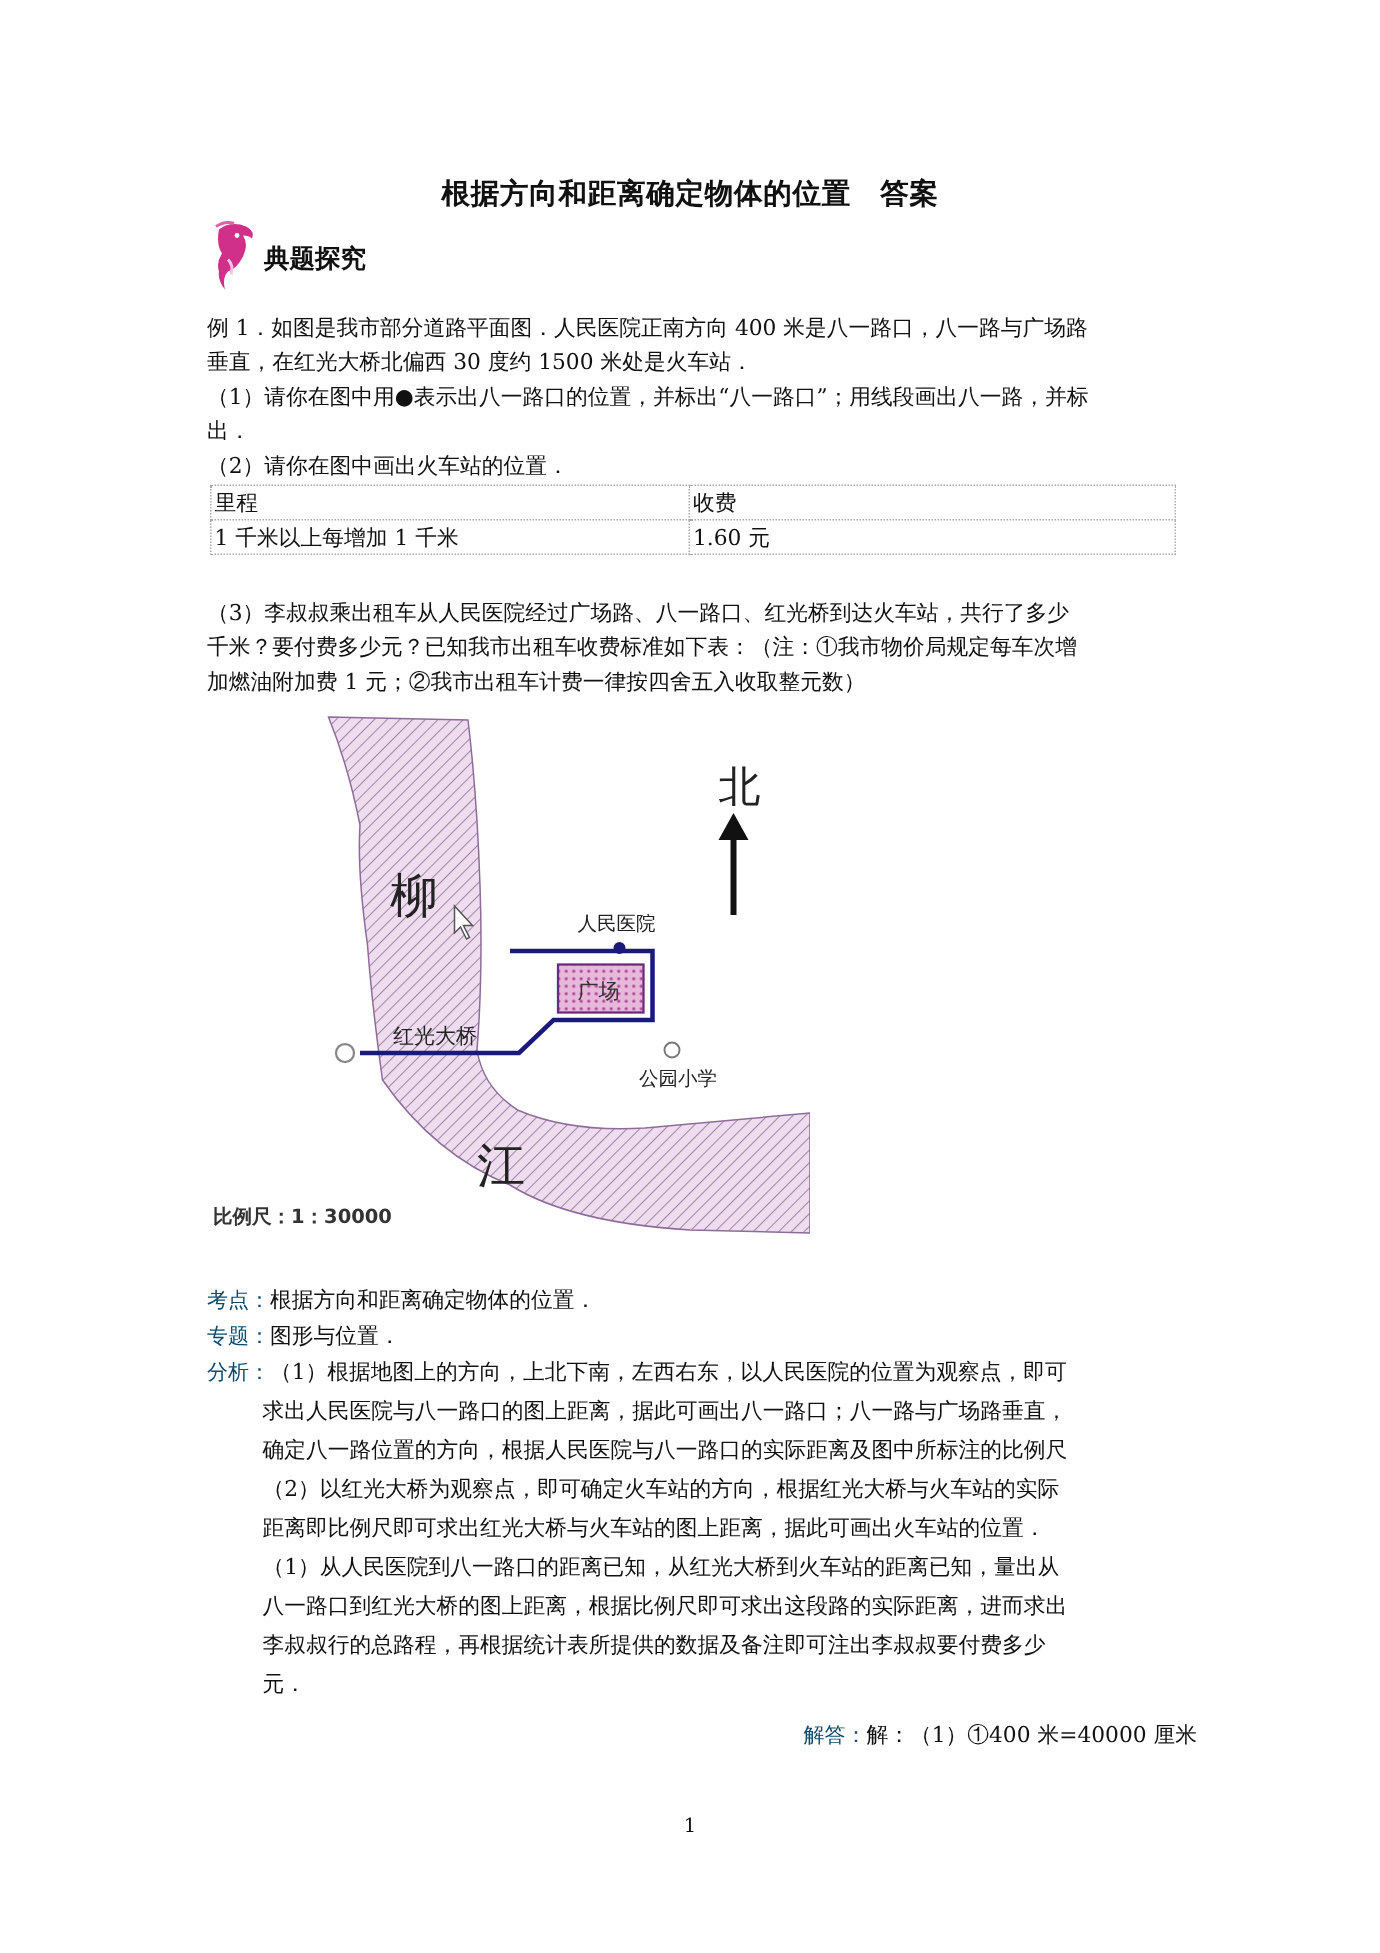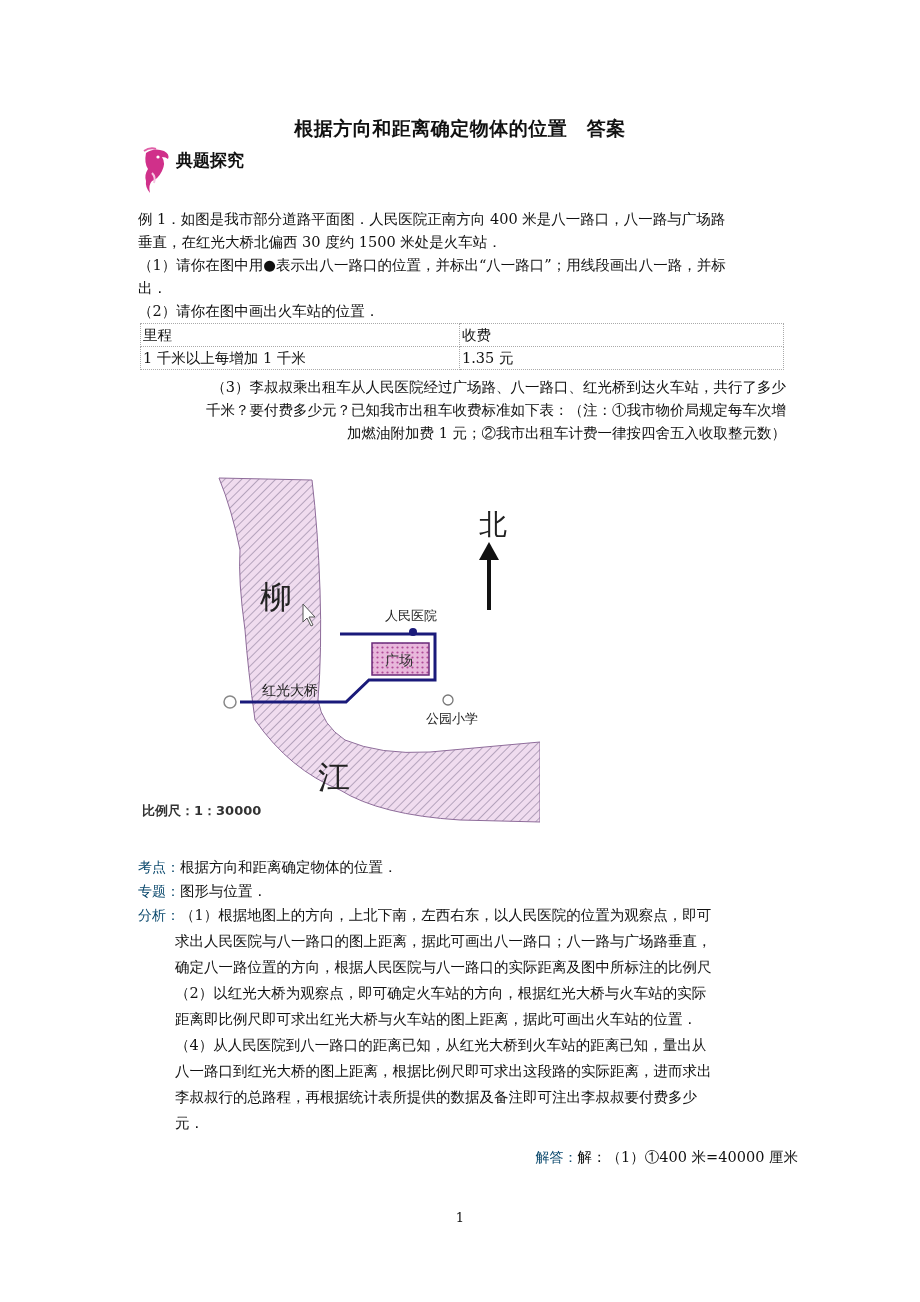--- a/index.html
+++ b/index.html
@@ -2,21 +2,21 @@
 <html><head>
 <meta charset="utf-8">
 <style>
   html, body { margin:0; padding:0; background:#ffffff; }
   body { width:920px; height:1302px; position:relative; overflow:hidden;
          font-family:"DejaVu Serif","Liberation Serif",serif; color:#111; }
   .title { position:absolute; left:0; width:920px; top:116px; text-align:center;
            font-family:Liberation Serif, serif; font-weight:bold; font-size:19px; letter-spacing:0.5px; }
   .section-head { position:absolute; left:140px; top:145px; height:50px; display:flex; align-items:flex-start; }
   .section-head .logo { width:34px; height:50px; }
-  .section-head .label { font-family:"DejaVu Sans","Liberation Sans",sans-serif; font-weight:bold; font-size:17px; margin-left:2px; margin-top:4px; }
+  .section-head .label { font-family:"DejaVu Sans","Liberation Sans",sans-serif; font-weight:bold; font-size:17px; margin-left:2px; margin-top:16px; }
   .para { position:absolute; left:138px; width:648px; font-size:14.5px; line-height:23px; }
   table.fee { position:absolute; left:140px; top:323px; width:644px; border-collapse:collapse; font-size:14.5px; }
   table.fee td { border:1px dotted #aaa; height:22px; padding:0 2px; vertical-align:middle; }
   table.fee td:first-child { width:314px; }
   .map { position:absolute; left:140px; top:470px; width:400px; height:360px; }
   .kv { position:absolute; left:138px; width:660px; font-size:14.5px; line-height:23px; }
   .kv .k { color:#0c4a6e; font-family:"DejaVu Sans","Liberation Sans",sans-serif; font-size:14px; }
   .indent { position:absolute; left:175px; width:615px; font-size:14.5px; line-height:26px; }
   .pagenum { position:absolute; left:0; width:920px; top:1210px; text-align:center; font-size:13px; }
 </style>
@@ -44,26 +44,26 @@
 </div>
 
 <table class="fee">
   <tbody>
       <tr>
     <td>里程</td>
     <td>收费</td>
   </tr>
   <tr>
     <td>1 千米以上每增加 1 千米</td>
-    <td>1.35 元</td>
+    <td>1.60 元</td>
   </tr>
 </tbody>
   </table>
 
-<div class="para" style="top:376px;text-align:right;">
+<div class="para" style="top:398px;">
   <div>（3）李叔叔乘出租车从人民医院经过广场路、八一路口、红光桥到达火车站，共行了多少</div>
   <div>千米？要付费多少元？已知我市出租车收费标准如下表：（注：①我市物价局规定每车次增</div>
   <div>加燃油附加费 1 元；②我市出租车计费一律按四舍五入收取整元数）</div>
 </div>
 
 <svg class="map" viewBox="0 0 400 360">
   <defs>
     <pattern id="hatch" patternUnits="userSpaceOnUse" width="6" height="6" patternTransform="rotate(45)">
       <rect width="6" height="6" fill="#f0dcef"></rect>
       <line x1="0" y1="0" x2="0" y2="6" stroke="#9a8aa6" stroke-width="1.4"></line>
@@ -103,21 +103,21 @@
   <span class="k">专题</span><span class="k">：</span><span>图形与位置．</span>
 </div>
 <div class="kv" style="top:904px;">
   <span class="k">分析</span><span class="k">：</span><span>（1）根据地图上的方向，上北下南，左西右东，以人民医院的位置为观察点，即可</span>
 </div>
 <div class="indent" style="top:928px;">
   <div>求出人民医院与八一路口的图上距离，据此可画出八一路口；八一路与广场路垂直，</div>
   <div>确定八一路位置的方向，根据人民医院与八一路口的实际距离及图中所标注的比例尺</div>
   <div>（2）以红光大桥为观察点，即可确定火车站的方向，根据红光大桥与火车站的实际</div>
   <div>距离即比例尺即可求出红光大桥与火车站的图上距离，据此可画出火车站的位置．</div>
-  <div>（4）从人民医院到八一路口的距离已知，从红光大桥到火车站的距离已知，量出从</div>
+  <div>（1）从人民医院到八一路口的距离已知，从红光大桥到火车站的距离已知，量出从</div>
   <div>八一路口到红光大桥的图上距离，根据比例尺即可求出这段路的实际距离，进而求出</div>
   <div>李叔叔行的总路程，再根据统计表所提供的数据及备注即可注出李叔叔要付费多少</div>
   <div>元．</div>
 </div>
 <div class="kv" style="top:1146px;text-align:right;">
   <span class="k">解答</span><span class="k">：</span><span>解：（1）①400 米=40000 厘米</span>
 </div>
 
 <div class="pagenum">1</div>
 

